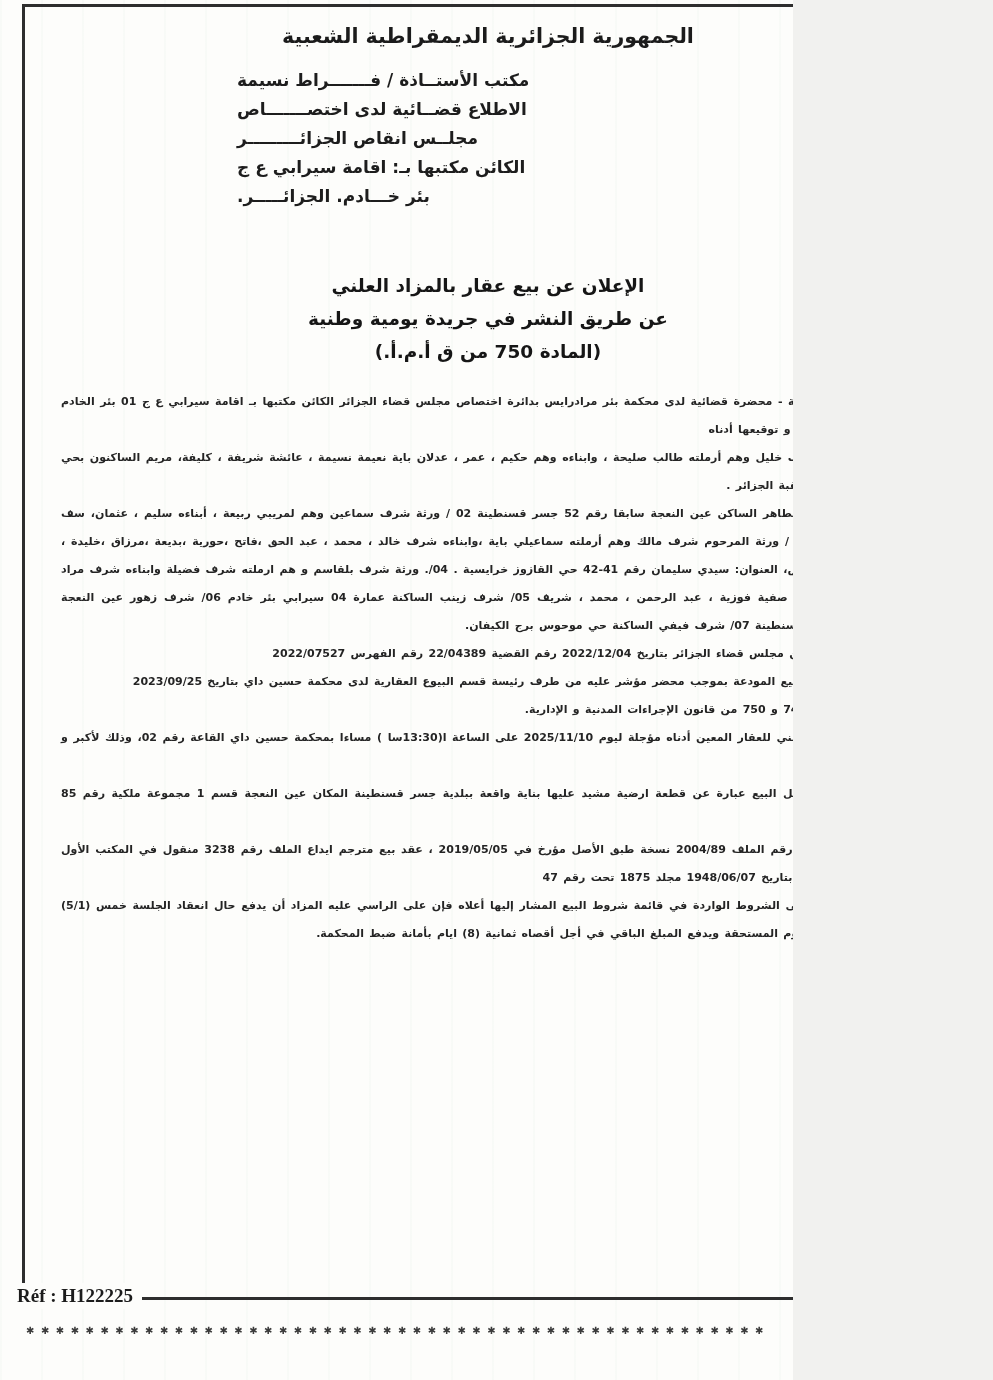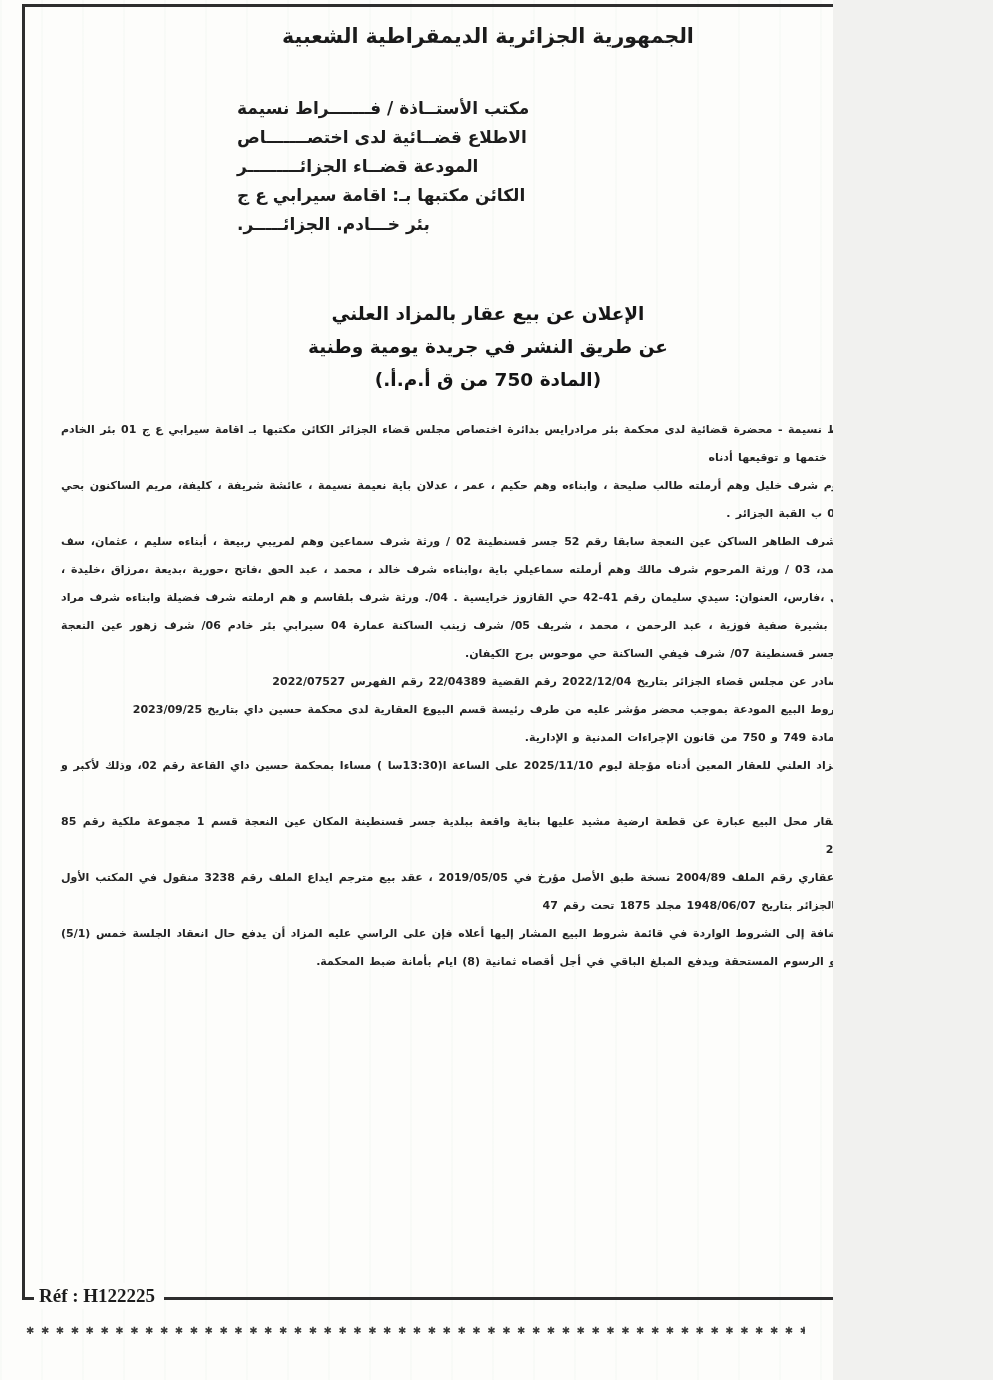--- a/index.html
+++ b/index.html
@@ -6,36 +6,35 @@
   body{
     width:993px;height:1380px;
     background:#f1f1ef;
     font-family:"DejaVu Sans",sans-serif;
   }
   .page{
     position:relative;width:793px;height:1380px;overflow:hidden;
     background:#fdfdfb;
     background-image:repeating-linear-gradient(90deg,rgba(140,190,160,0.045) 0 2px,transparent 2px 41px);
     color:#1f1f1f;
-    padding-left:40px;
   }
   .frame{
     position:absolute;left:22px;top:4px;width:926px;height:1290px;
     border:3px solid #2e2e2e;
     direction:rtl;
     overflow:hidden;
   }
   .republic{
     margin-top:17px;
     text-align:center;
     font-size:20.5px;font-weight:700;color:#1b1b1b;
     letter-spacing:0;
   }
   .office{
-    margin-top:46px;
+    margin-top:18px;
     padding-left:212px; 
     text-align:left;
     direction:rtl;
   }
   .office div{
     direction:rtl;text-align:left;
     font-size:17px;font-weight:700;line-height:29px;color:#1d1d1d;
   }
   .title-block{
     margin-top:58px;
@@ -46,21 +45,21 @@
   .doc-body{
     margin-top:20px;
     padding:0 14px 0 36px;
     direction:rtl;
     font-size:11px;font-weight:700;line-height:28px;color:#242424;
     text-align:justify;
     word-spacing:1.5px;
   }
   .doc-body p{margin:0;}
   .ref-label{
-    position:absolute;left:34px;top:1283px;
+    position:absolute;left:12px;top:1283px;
     direction:ltr;
     background:#fdfdfb;
     padding:0 9px 0 5px;
     font-family:"Liberation Serif",serif;
     font-size:19px;font-weight:700;color:#1c1c1c;
     z-index:2;
     line-height:26px;
   }
   .dots-row{
     position:absolute;left:26px;right:28px;top:1325px;
@@ -75,21 +74,21 @@
 
 <div class="page">
 
   <div class="frame">
 
     <div class="republic">الجمهورية الجزائرية الديمقراطية الشعبية</div>
 
     <div class="office">
       <div>مكتب الأستــاذة / فـــــــراط نسيمة</div>
       <div>الاطلاع قضــائية لدى اختصـــــــاص</div>
-      <div>المودعة قضــاء الجزائـــــــــر</div>
+      <div>مجلــس انقاص الجزائـــــــــر</div>
       <div>الكائن مكتبها بـ: اقامة سيرابي ع ج</div>
       <div>بئر خـــادم. الجزائـــــر.</div>
     </div>
 
     <div class="title-block">
       <div class="t-line">الإعلان عن بيع عقار بالمزاد العلني</div>
       <div class="t-line">عن طريق النشر في جريدة يومية وطنية</div>
       <div class="t-line">(المادة 750 من ق أ.م.أ.)</div>
     </div>
 

